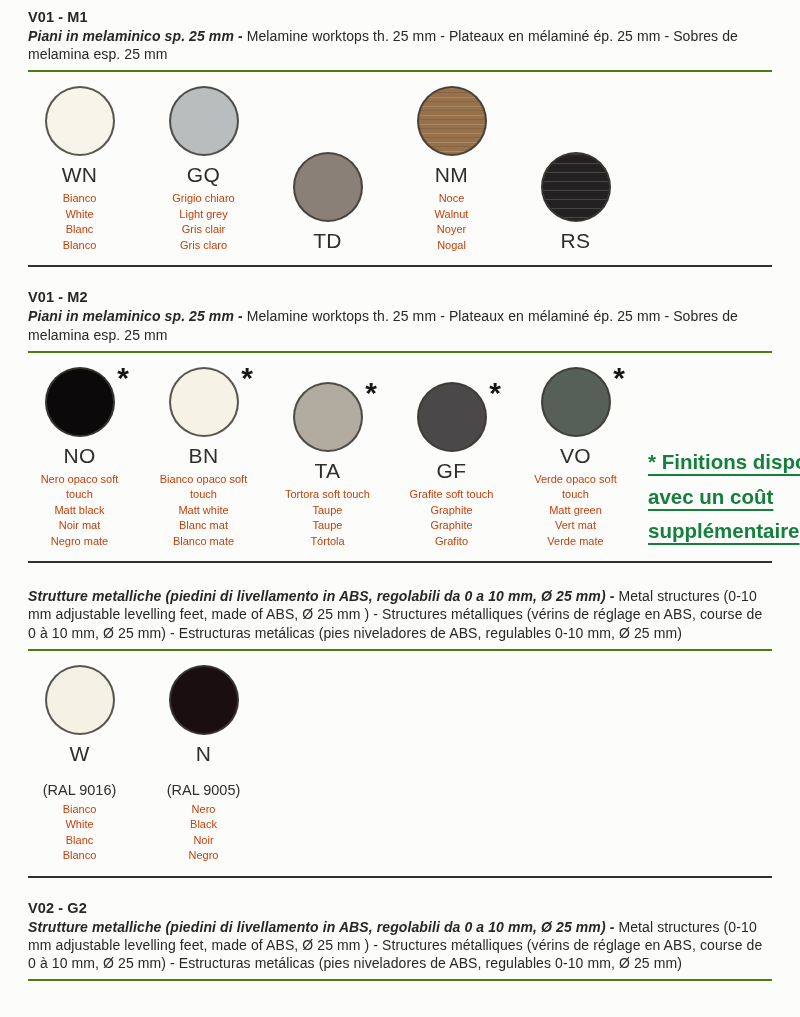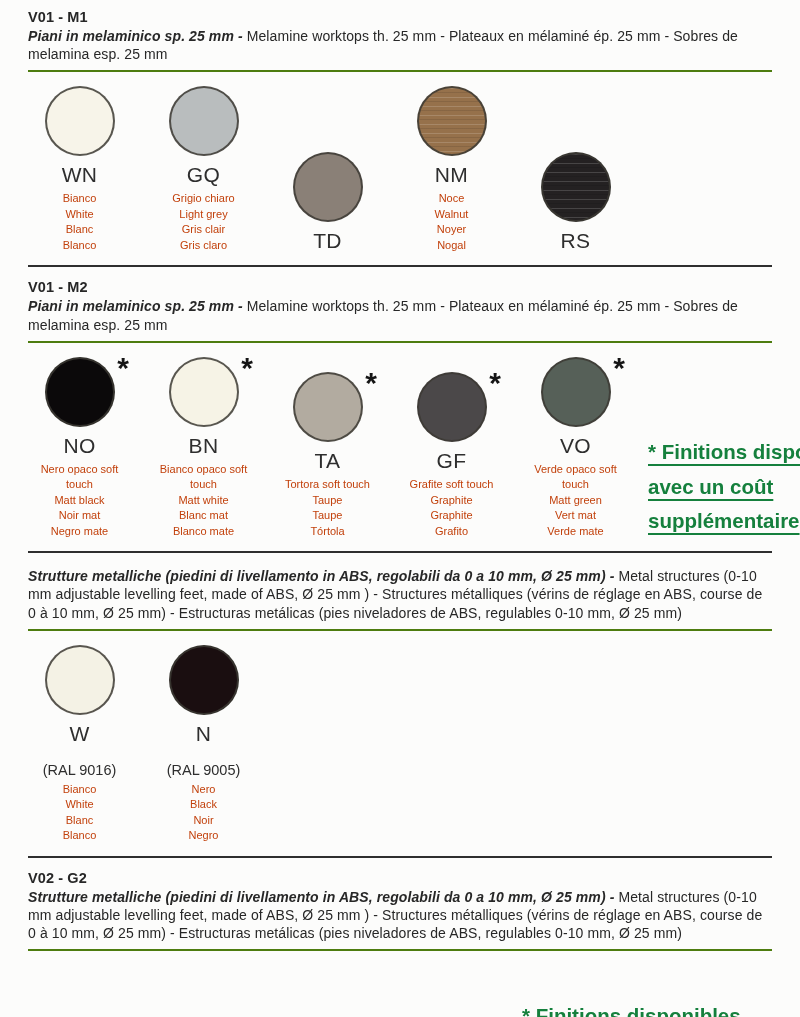--- a/index.html
+++ b/index.html
@@ -4,21 +4,21 @@
 <style>
   * { margin:0; padding:0; box-sizing:border-box; }
   html,body { background:#ffffff; }
   body {
     width:800px; height:1017px; overflow:hidden;
     padding:6px 28px 0 28px;
     font-family:"Liberation Sans","DejaVu Sans",sans-serif;
     color:#272727; background:#fcfcfb;
   }
   .sec-head { padding:3px 0 7px 0; border-bottom:2px solid #4d7c0f; }
-  .sec-head.topline { border-top:2px solid #2f2f2f; padding-top:12px; }
+  .sec-head.topline { border-top:2px solid #2f2f2f; padding-top:22px; }
   .sid  { font-size:14.5px; font-weight:bold; letter-spacing:.1px; }
   .desc { font-size:14px; line-height:1.3; margin-top:2px; letter-spacing:.1px; }
   .desc .b { font-weight:bold;font-style:italic; }
 
   .row { display:flex; align-items:flex-end; margin:14px 0 12px 0;gap:21px; }
   .sw  { width:103px; flex:0 0 auto; text-align:center; position:relative; }
   .circle {
     width:70px; height:70px; border-radius:50%;
     margin:0 auto; border:2px solid rgba(60,58,52,.85);
     position:relative; overflow:hidden;

